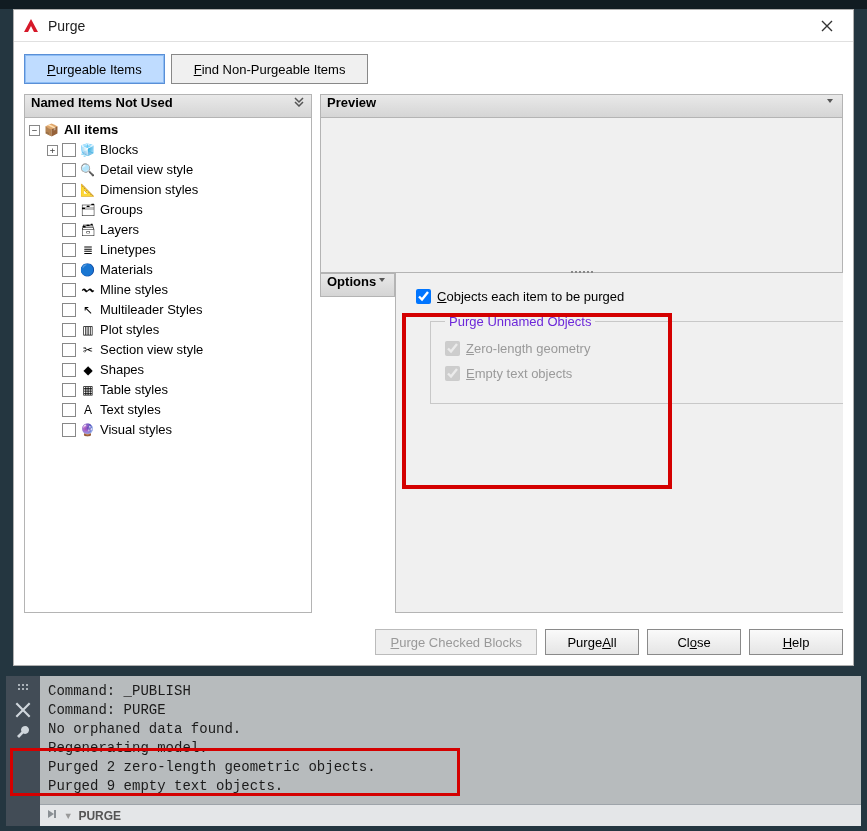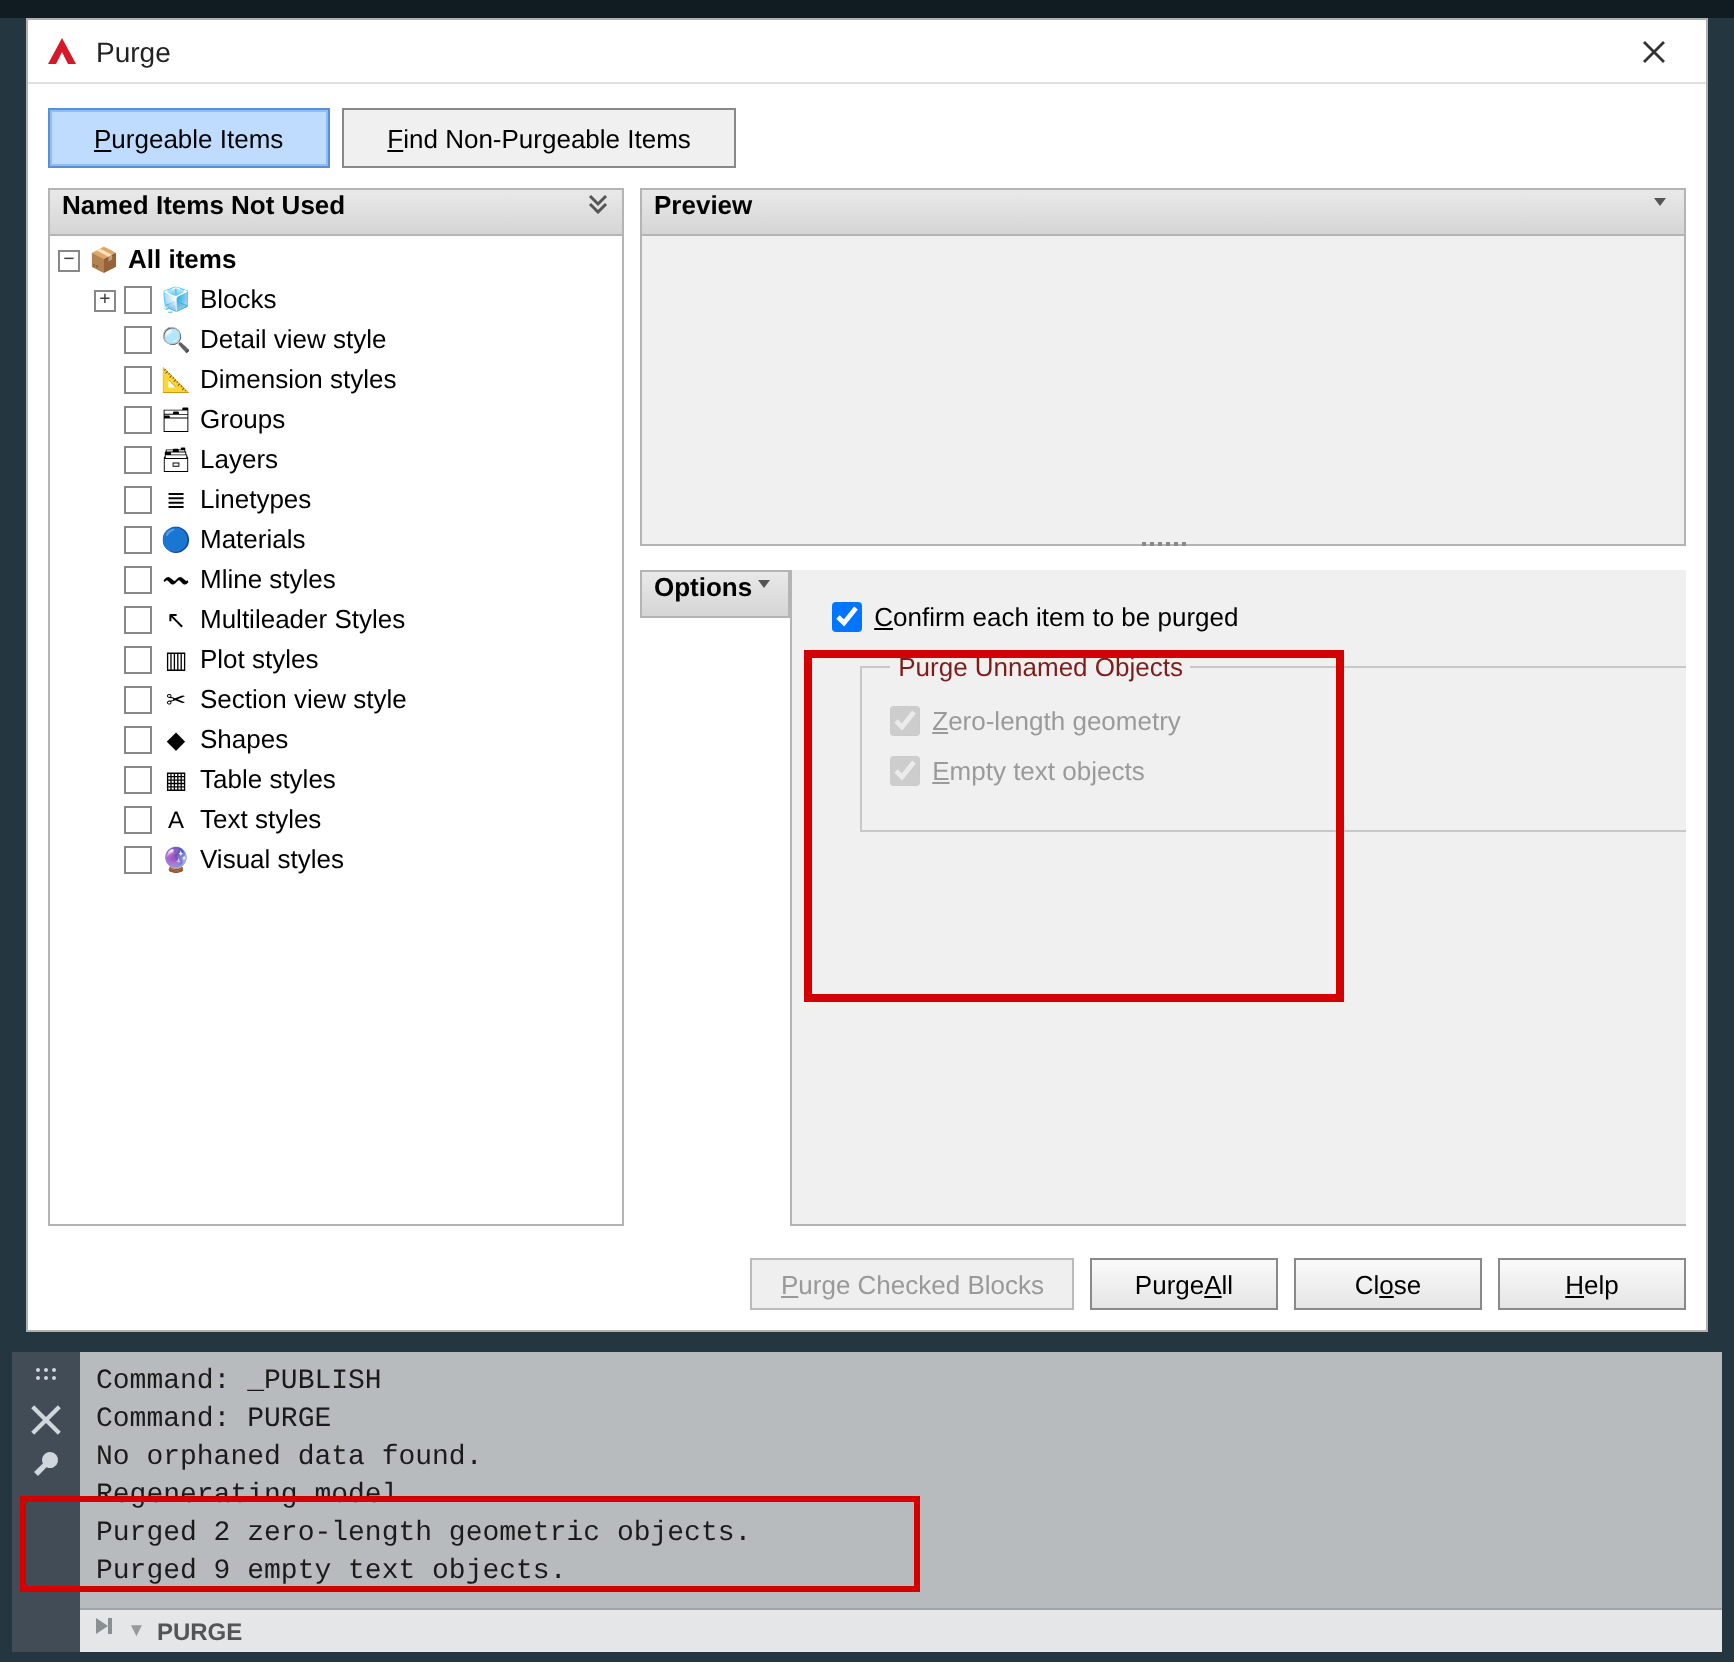--- a/index.html
+++ b/index.html
@@ -98,21 +98,21 @@
     display:inline-block;margin-right:4px;cursor:pointer;
   }
   .ticon{
     width:16px;height:16px;margin-right:4px;display:inline-flex;
     align-items:center;justify-content:center;font-size:12px;
   }
   .tlabel{cursor:default}
   .root-label{font-weight:bold}
 
   
-  .rightcol { flex:1; display:flex; flex-direction:column; gap:12px; overflow:hidden }
+  .rightcol { flex:1; display:flex; flex-direction:column; gap:0; overflow:hidden }
   .preview-body{
     border:1px solid #b4b4b4;border-top:none;background:#f0f0f0;height:155px;position:relative
   }
   .size-grip{
     position:absolute;bottom:-4px;left:50%;transform:translateX(-50%);
     width:40px;height:8px;cursor:ns-resize;
     display:flex;align-items:center;justify-content:center;gap:2px;
   }
   .size-grip span{display:block;width:2px;height:2px;background:#888}
   .options-body{
@@ -123,21 +123,21 @@
   .chk{display:flex;align-items:center;margin:0 0 10px 0;font-size:13px}
   .chk input{width:15px;height:15px;margin:0 6px 0 0;cursor:pointer}
   .chk .u{text-decoration:underline}
   .chk.dis{color:#9a9a9a}
   .chk.dis input{accent-color:#ccc}
 
   fieldset.grp{
     border:1px solid #c8c8c8;margin:4px 0 0 14px;padding:12px 14px 12px 14px;
     background:#f0f0f0;width:460px
   }
-  fieldset.grp legend{font-size:13px;padding:0 4px;color:#7f1d1d}
+  fieldset.grp legend{font-size:13px;padding:0 4px;color:#6d28d9}
 
   .annot{
     position:absolute;border:4px solid #d40000;pointer-events:none;
   }
 
   
   .dlg-buttons{
     padding:6px 10px 10px 10px;display:flex;justify-content:flex-end;gap:8px
   }
   .btn{
@@ -361,21 +361,21 @@
           <span class="sp"></span>
           <span class="chev">
             <svg viewBox="0 0 12 12">
                 <path d="M3 4 L6 8 L9 4 Z" fill="#555"></path>
               </svg>
           </span>
         </div>
         <div class="options-body">
           <label class="chk">
             <input type="checkbox" checked="" style="">
-            <span><span></span><span class="u">C</span><span>onfirm each item to be purged</span></span>
+            <span><span></span><span class="u">C</span><span>objects each item to be purged</span></span>
           </label>
 
 
           <fieldset class="grp">
             <legend>Purge Unnamed Objects</legend>
             <label class="chk dis">
               <input type="checkbox" checked="" disabled="" style="">
               <span><span></span><span class="u">Z</span><span>ero-length geometry</span></span>
             </label>
             <label class="chk dis">

